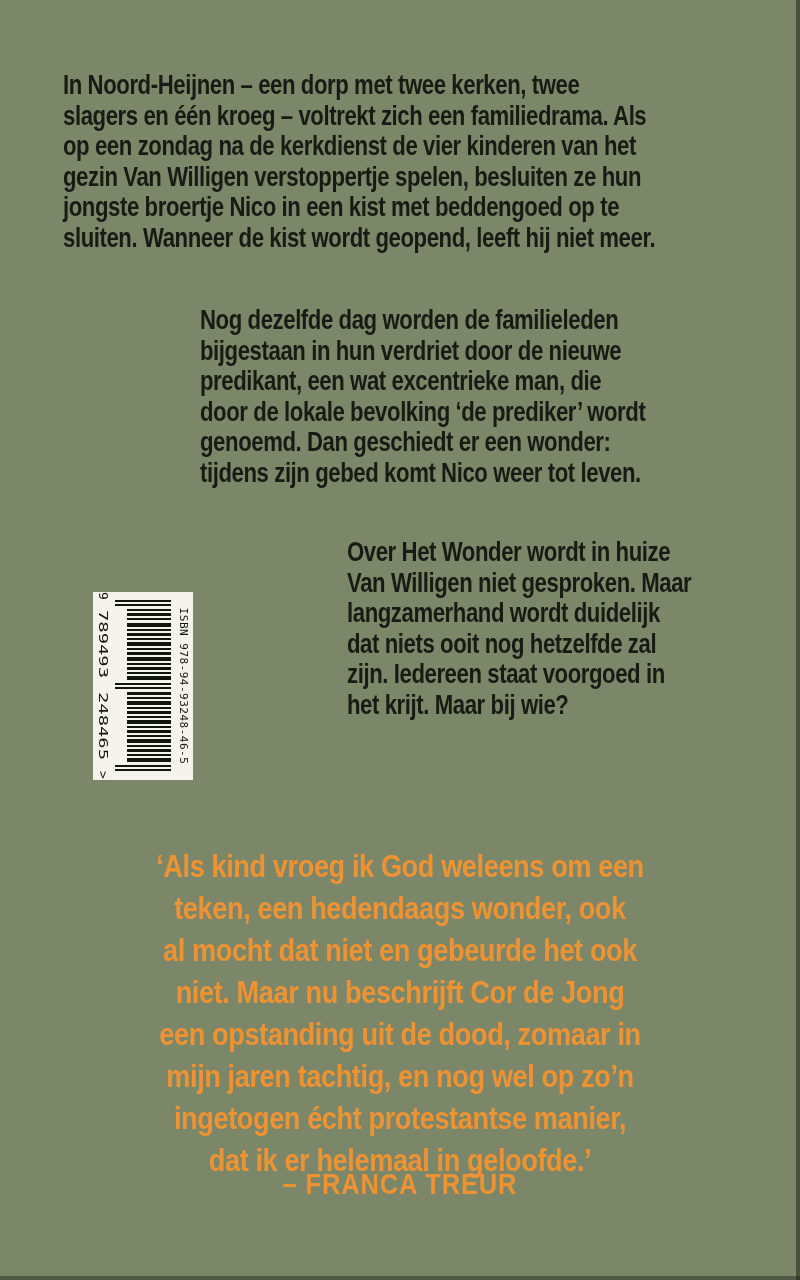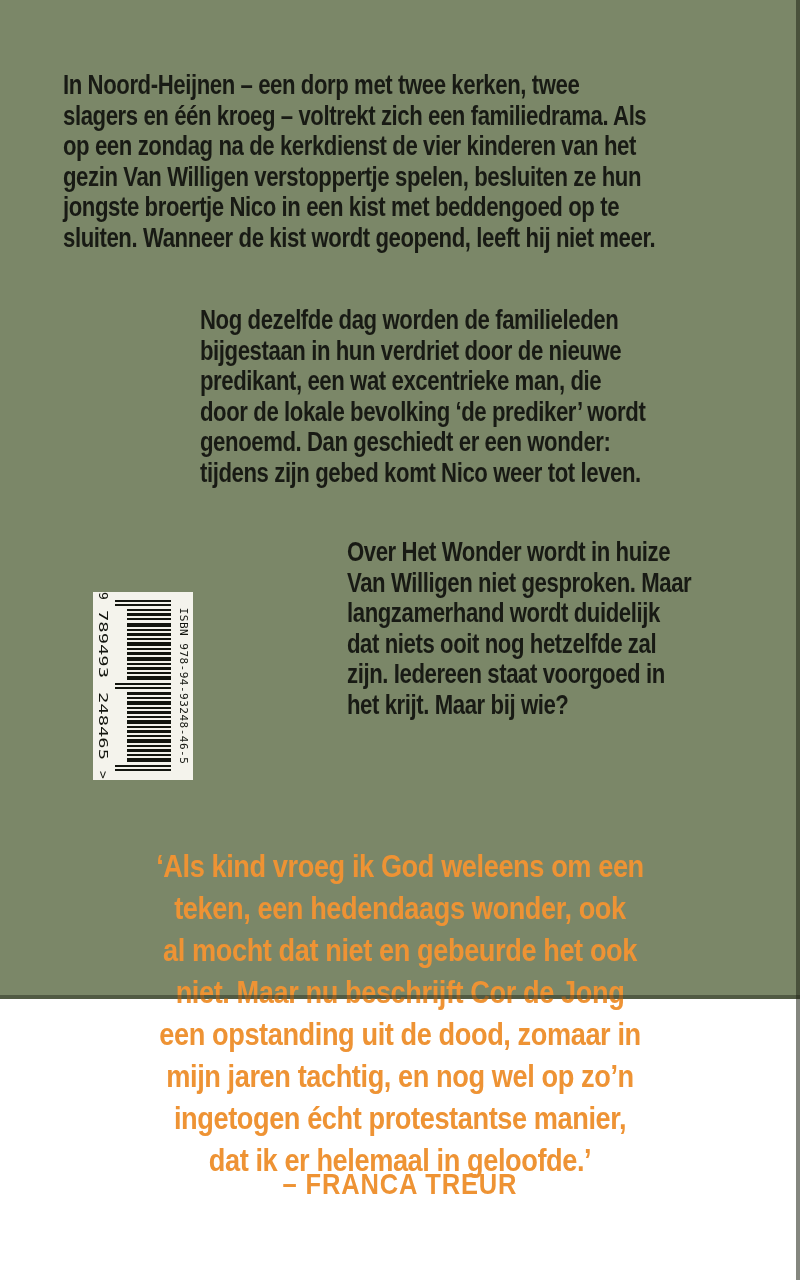--- a/index.html
+++ b/index.html
@@ -3,21 +3,21 @@
 <meta charset="utf-8">
 <style>
   html, body {
     margin: 0; padding: 0;
     width: 800px; height: 1280px;
     overflow: hidden;
     font-family: "Liberation Sans", sans-serif;
   }
   .cover {
     position: relative;
-    width: 800px; height: 999px;
+    width: 800px; height: 1280px;
     background: var(--bg, #7b8768);
   }
   
   .para {
     position: absolute;
     color: var(--ink, #181a14);
     font-weight: 700;
     font-size: 27px;
     line-height: 30.5px;
     letter-spacing: -0.5px;

